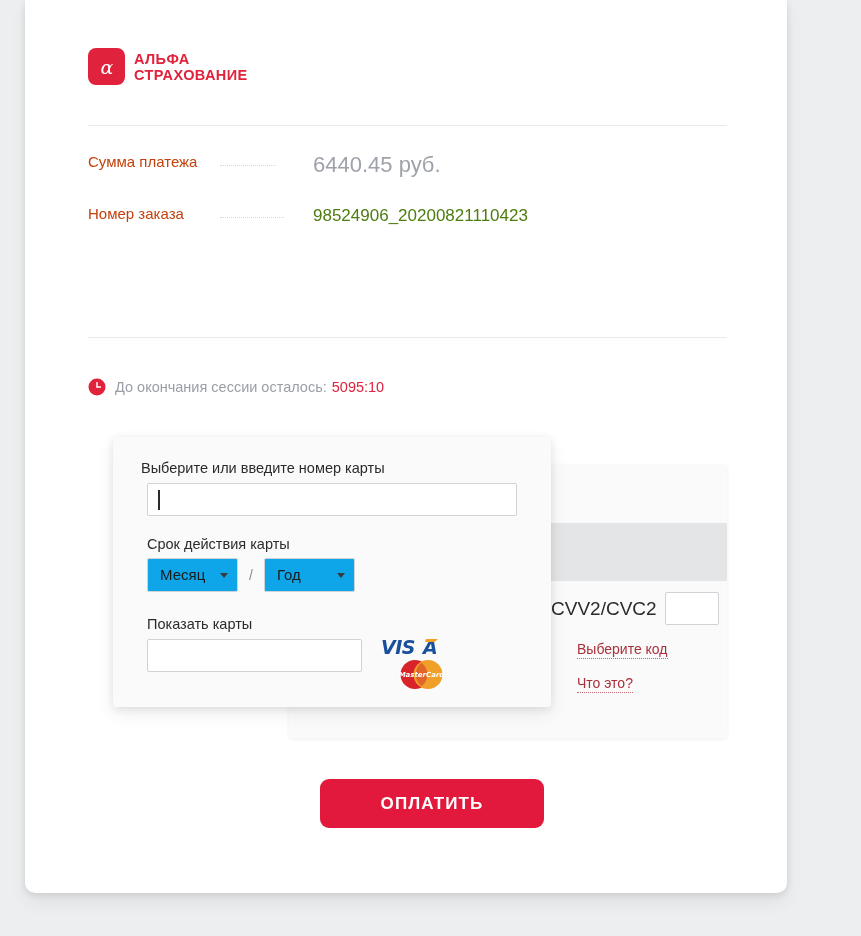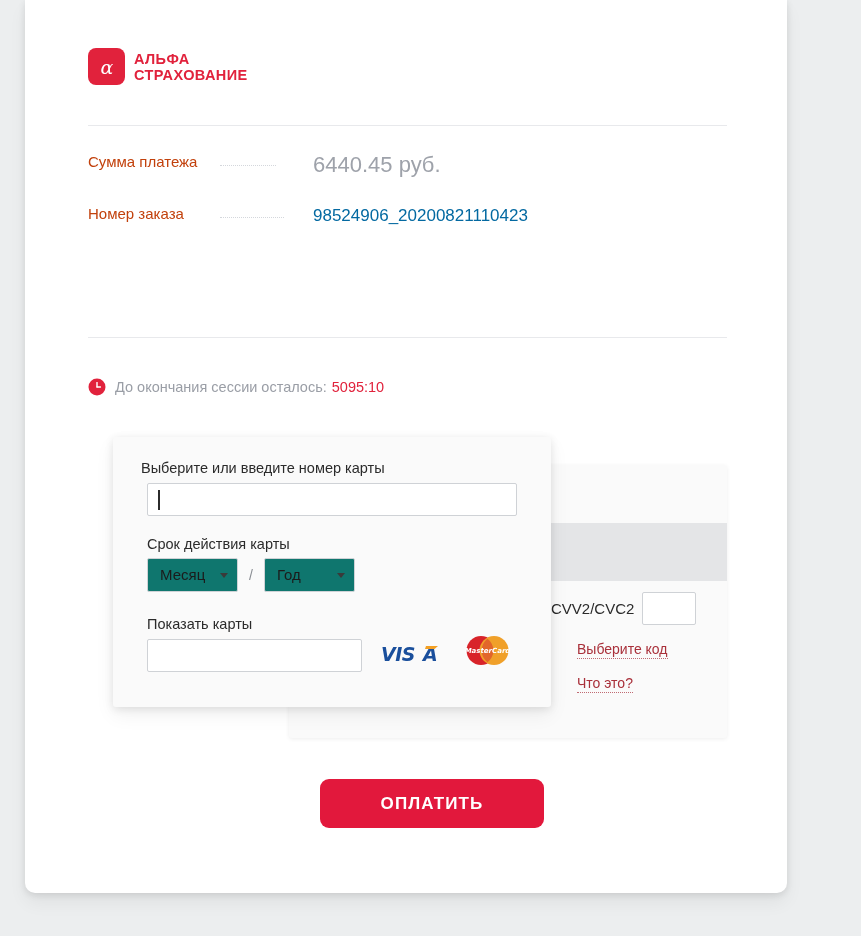--- a/index.html
+++ b/index.html
@@ -73,21 +73,21 @@
   }
   .dleader {
     flex: 1 1 auto;
     margin: 13px 12px 0 12px;
     height: 1px;
     border-top: 1px dotted #d4d7dc;
     min-width: 10px;
   }
   .dvalue-wrap { flex: none; width: 420px; margin-left: 0; }
   .dvalue {
-    color: #0369a1;
+    color: #4d7c0f;
     font-size: 17px;
     line-height: 23px;
     font-weight: normal;
   }
   .dvalue.amount { font-size: 22px; line-height: 26px; color: #9ea2aa; }
   
   .drow.r1 .dlabel { width: 120px; }
   .drow.r2 .dlabel { width: 120px; }
   .drow.r3 .dlabel { width: 155px; }
   .drow.r1 .dleader { max-width: 90px; }
@@ -125,21 +125,21 @@
     width: 100%; height: 58px;
     background: #e4e5e7;
   }
   .cvv-row {
     position: absolute;
     left: 262px; top: 127px;
     display: flex; align-items: center;
   }
   .cvv-label {
     color: #2b2b2b;
-    font-size: 15px;
+    font-size: 19px;
     line-height: 18px;
     white-space: nowrap;
   }
   .cvv-input {
     margin-left: 8px;
     width: 54px; height: 33px;
     background: #ffffff;
     border: 1px solid #cfd2d6;
     border-radius: 2px;
   }
@@ -190,21 +190,21 @@
     width: 1.5px; height: 20px;
     background: #2b2b2b;
   }
   .selects {
     position: absolute;
     left: 34px; top: 121px;
     display: flex; align-items: center;
   }
   .sel {
     height: 34px;
-    background: #0f766e;
+    background: #0ea5e9;
     border: 1px solid #cfd2d6;
     border-radius: 2px;
     display: flex; align-items: center;
     padding: 0 9px 0 12px;
     cursor: pointer;
   }
   .sel-month { width: 91px; }
   .sel-year  { width: 91px; }
   .sel-text { color: #1b1b1b; font-size: 15px; line-height: 18px; flex: 1 1 auto; }
   .sel-arrow {
@@ -224,21 +224,21 @@
     position: absolute;
     left: 34px; top: 202px;
     width: 215px; height: 33px;
     background: #ffffff;
     border: 1px solid #cfd2d6;
     border-radius: 2px;
   }
   .brands {
     position: absolute;
     left: 268px; top: 198px;
-    display: flex; align-items: flex-end;
+    display: flex; align-items: flex-start; flex-direction: column;
   }
   .visa { width: 66px; height: 24px; }
   .mc { width: 49px; height: 31px; margin-left: 16px; }
   
   .pay-btn {
     position: absolute;
     left: 295px; top: 779px;
     width: 224px; height: 49px;
     background: #e2183c;
     border: none;

